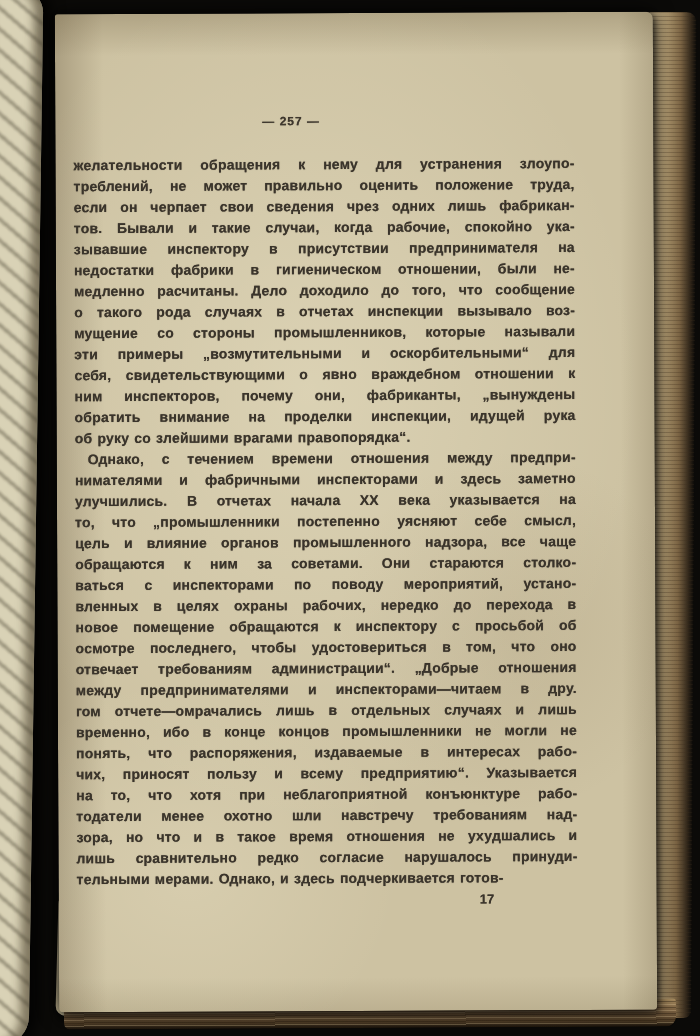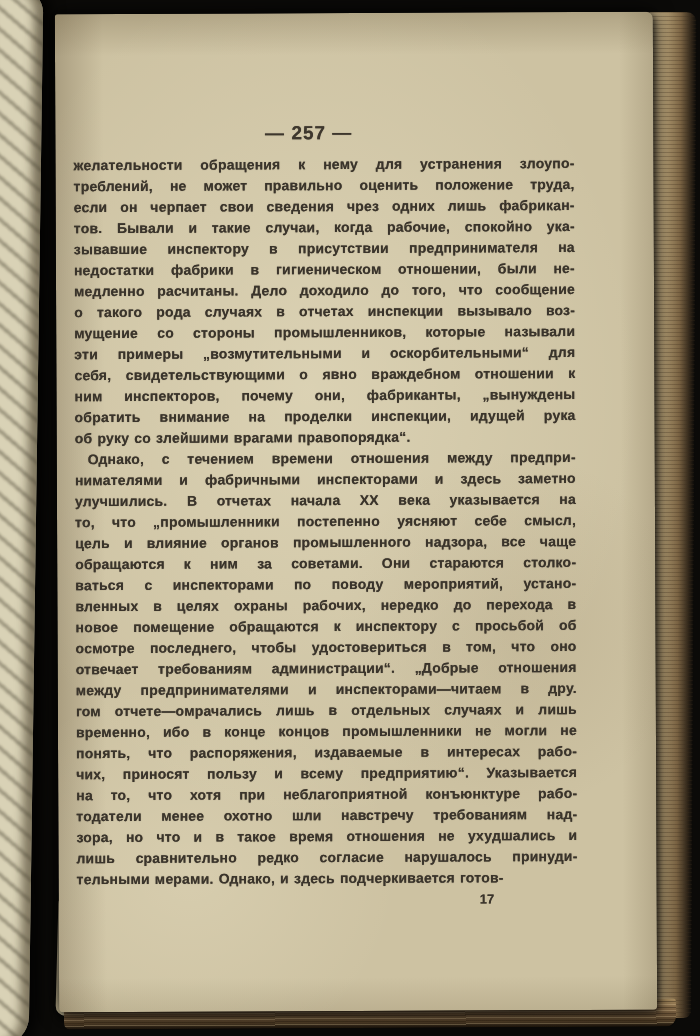--- a/index.html
+++ b/index.html
@@ -72,26 +72,25 @@
       linear-gradient(to right, rgba(90,75,50,.30), rgba(0,0,0,0) 48px),
       linear-gradient(to left, rgba(95,80,52,.22), rgba(0,0,0,0) 34px),
       linear-gradient(to top, rgba(100,85,55,.16), rgba(0,0,0,0) 34px);
     border-radius:3px 7px 4px 4px;
     box-shadow:0 0 20px rgba(0,0,0,.85), 2px 3px 6px rgba(0,0,0,.6);
     z-index:2;
   }
   
   .page-number-head{
     position:absolute;left:207px;top:101px;width:90px;
-    text-align:right;
-    font-size:19px;font-weight:700;
+    text-align:left;
+    font-size:12px;font-weight:700;
     letter-spacing:1px;
     color:#3e372d;
     text-shadow:0 0 .7px rgba(58,52,43,.85);
-    margin-top:8px;
   }
   .text-body{
     position:absolute;left:18px;top:141px;width:501px;
     font-size:14px;font-weight:700;line-height:21px;
     color:#3a342b;
     letter-spacing:.2px;
     word-spacing:1px;
     text-shadow:0 0 .7px rgba(55,48,38,.8);
   }
   .para{margin:0;padding:0;}

